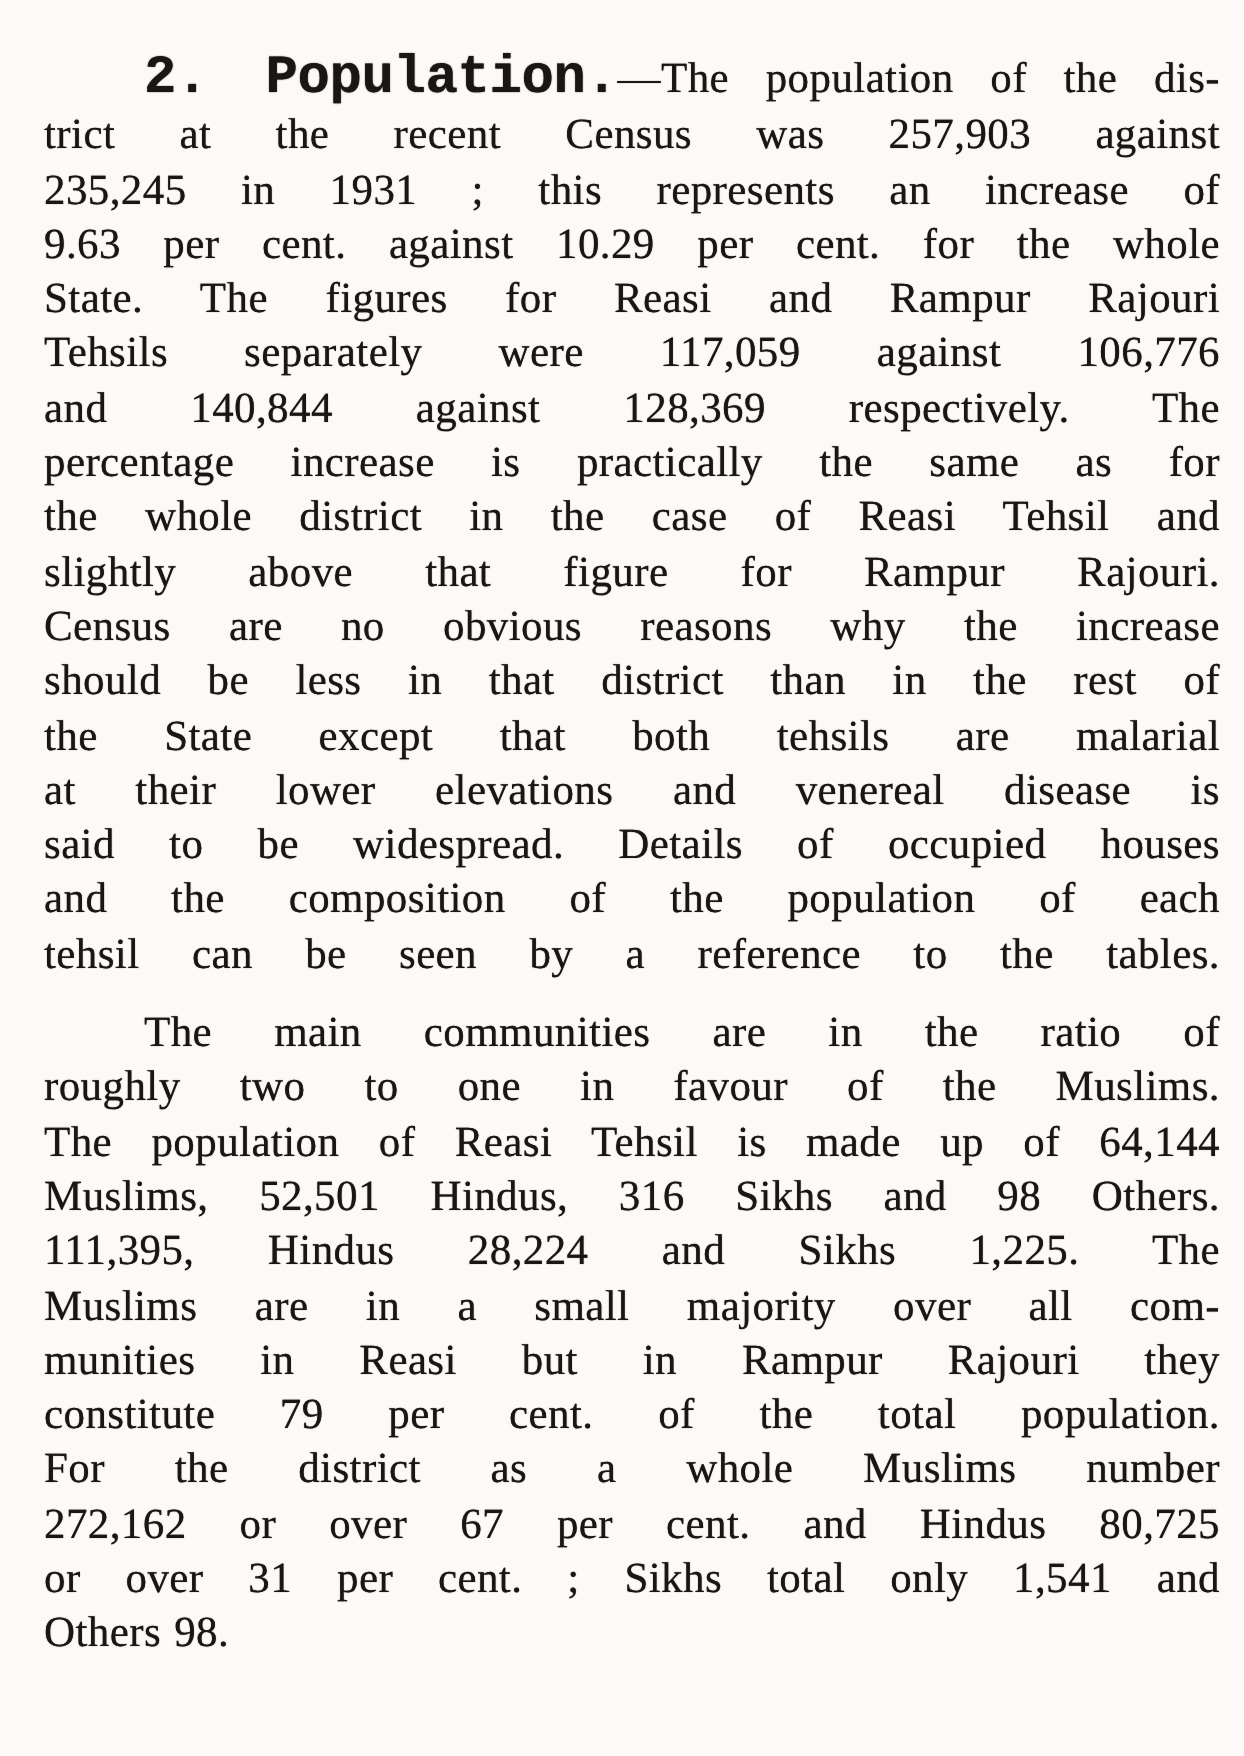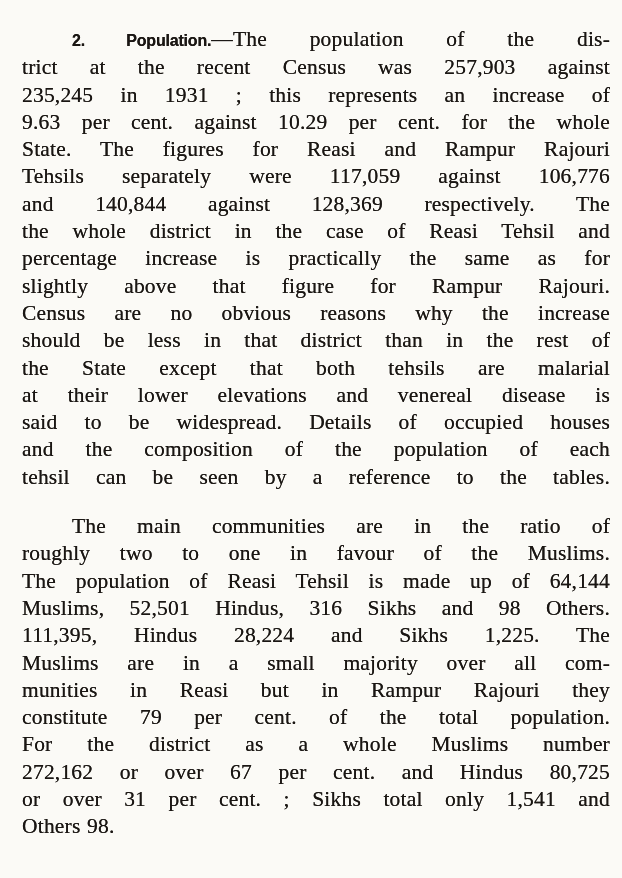--- a/index.html
+++ b/index.html
@@ -16,62 +16,62 @@
     font-family: "Liberation Serif", serif;
     color: #1a1613;
   }
   .text-block {
     position: absolute;
     left: 22px;
     top: 26px;
     width: 588px;
   }
   .para { margin: 0; padding: 0; }
-  .para-2 { margin-top: 22px; }
+  .para-2 { margin-top: 12px; }
   .line {
     font-size: 21.5px;
     line-height: 27.3px;
     letter-spacing: 0.2px;
     word-spacing: 1px;
     text-align: justify;
     text-align-last: justify;
     white-space: normal;
     
     text-shadow: 0 0 0.45px rgba(20, 16, 12, 0.85);
   }
   .line.first { text-indent: 50px; }
   .line.lastline {
     text-align-last: left;
   }
   .heading {
-    font-family: Liberation Sans, sans-serif;
+    font-family: Liberation Mono, monospace;
     font-weight: 700;
-    font-size: 16px;
+    font-size: 27px;
     letter-spacing: -0.2px;
     text-shadow: 0 0 0.6px rgba(20, 16, 12, 0.9);
   }
 </style>
 </head>
 <body>
 
 <div class="page">
   <div class="text-block">
 
     <div class="para para-1">
       <div class="line first">
         <span class="heading">2. Population.</span><span>—The population of the dis-</span>
       </div>
       <div class="line">trict at the recent Census was 257,903 against</div>
       <div class="line">235,245 in 1931 ; this represents an increase of</div>
       <div class="line">9.63 per cent. against 10.29 per cent. for the whole</div>
       <div class="line">State. The figures for Reasi and Rampur Rajouri</div>
       <div class="line">Tehsils separately were 117,059 against 106,776</div>
       <div class="line">and 140,844 against 128,369 respectively. The</div>
+      <div class="line">percentage increase is practically the same as for</div>
       <div class="line">the whole district in the case of Reasi Tehsil and</div>
-      <div class="line">percentage increase is practically the same as for</div>
       <div class="line">slightly above that figure for Rampur Rajouri.</div>
       <div class="line">Census are no obvious reasons why the increase</div>
       <div class="line">should be less in that district than in the rest of</div>
       <div class="line">the State except that both tehsils are malarial</div>
       <div class="line">at their lower elevations and venereal disease is</div>
       <div class="line">said to be widespread. Details of occupied houses</div>
       <div class="line">and the composition of the population of each</div>
       <div class="line">tehsil can be seen by a reference to the tables.</div>
     </div>
 

